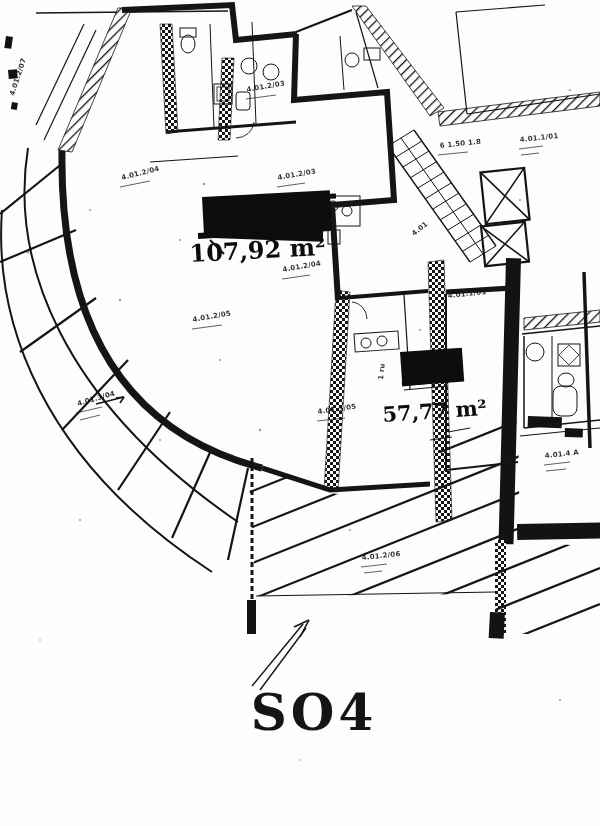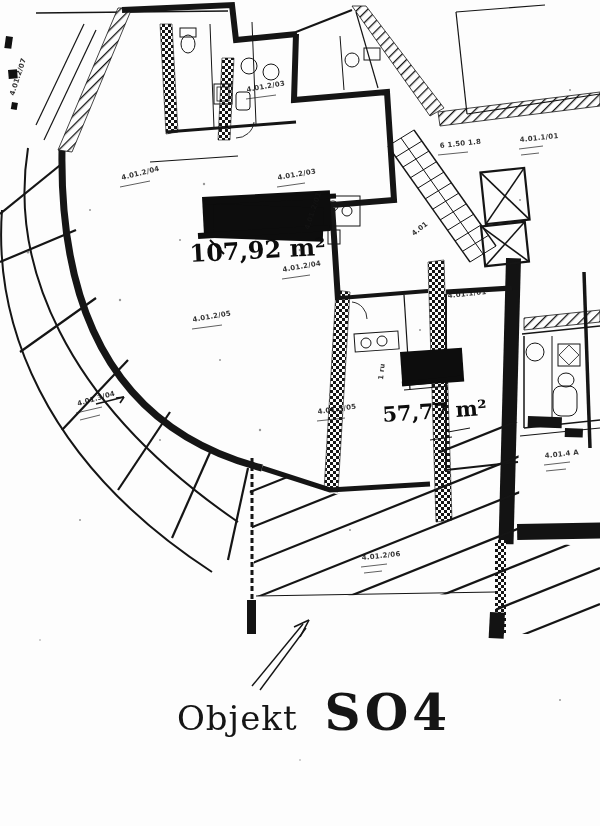--- a/index.html
+++ b/index.html
@@ -275,17 +275,16 @@
         <circle cx="570" cy="90" r="1"></circle>
     <circle cx="40" cy="640" r=".8"></circle>
         <circle cx="300" cy="760" r=".8"></circle>
         <circle cx="560" cy="700" r="1"></circle>
     <circle cx="28" cy="252" r="1.5"></circle>
         <circle cx="204" cy="184" r="1.2"></circle>
   </g>
 </svg>
 
   <div class="caption">
-    <span class="word">Objekt</span>
     <span class="code">SO4</span>
   </div>
 
 </div>
 
 </body></html>

